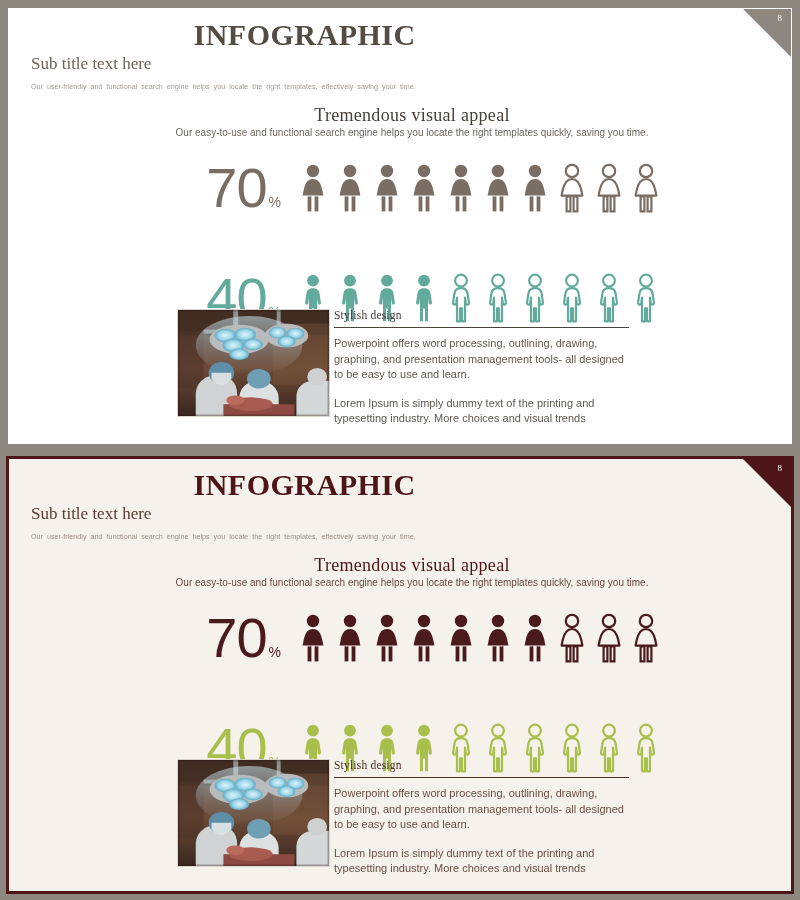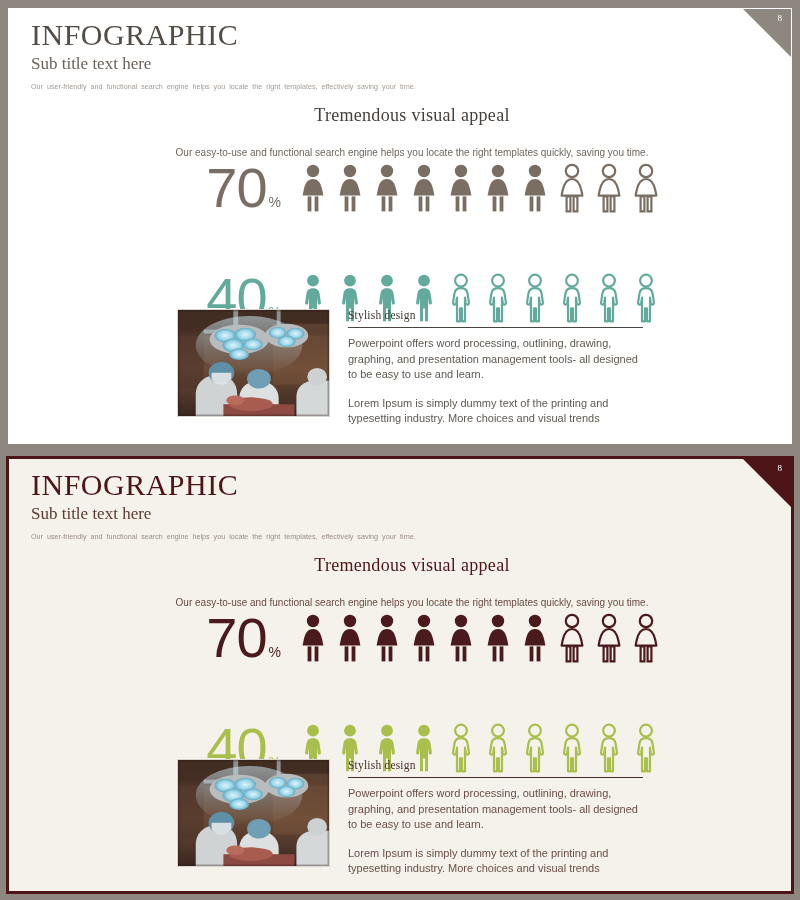--- a/index.html
+++ b/index.html
@@ -78,21 +78,22 @@
   }
 
   
   .hdr { position: absolute; left: 22px; top: 10px; }
 
   .hdr-title {
     font-family: "Liberation Serif", serif;
     font-size: 30px;
     letter-spacing: 0.5px;
     line-height: 1.05;
-    font-weight: normal;
+    font-weight: bold;
+    text-align: right;
   }
   .slide-a .hdr-title { color: #544d46; }
   .slide-b .hdr-title { color: #4e1519; }
 
   .hdr-sub {
     font-family: "Liberation Serif", serif;
     font-size: 17px;
     line-height: 1.3;
     margin-top: 2px;
     font-weight: normal;
@@ -121,21 +122,21 @@
     font-family: "Liberation Serif", serif;
     font-size: 18px;
     letter-spacing: 0.3px;
     font-weight: normal;
   }
   .slide-a .sect-title { color: #463f39; }
   .slide-b .sect-title { color: #4e1519; }
 
   .sect-desc {
     font-size: 10px;
-    margin-top: 20px;
+    margin-top: 0;
     line-height: 1.3;
   }
   .slide-a .sect-desc { color: #6e665f; }
   .slide-b .sect-desc { color: #6b4a42; }
 
   
   .stat-row {
     position: absolute;
     left: 0;
     display: flex;
@@ -184,21 +185,21 @@
     width: 153px;
     height: 108px;
     flex: 0 0 auto;
     border: 1px solid #d9d4cd;
     position: relative;
     overflow: hidden;
     background: #3a2a22;
   }
   .photo svg { display: block; width: 100%; height: 100%; }
 
-  .txt { margin-left: 18px; width: 295px; }
+  .txt { margin-left: 4px; width: 295px; }
 
   .txt-title {
     font-family: "Liberation Serif", serif;
     font-size: 11.5px;
     letter-spacing: 0.2px;
     font-weight: normal;
   }
   .slide-a .txt-title { color: #3d3832; }
   .slide-b .txt-title { color: #4a2f28; }
 

